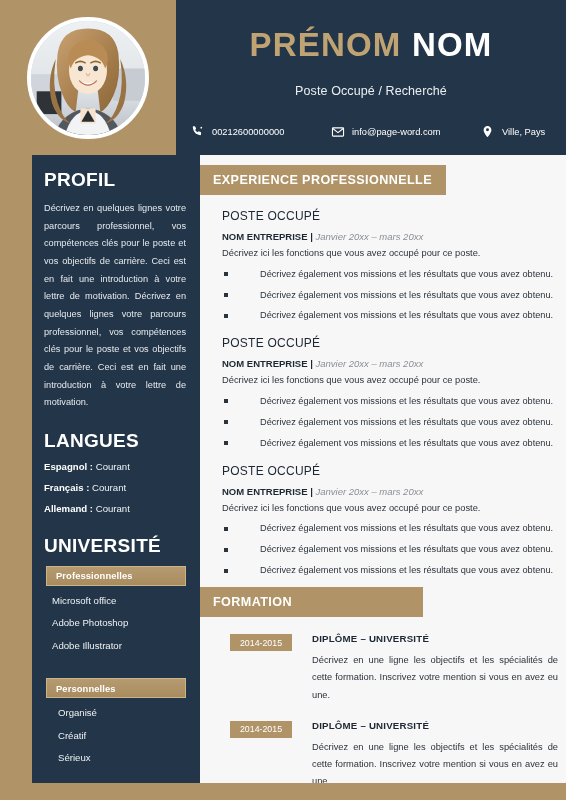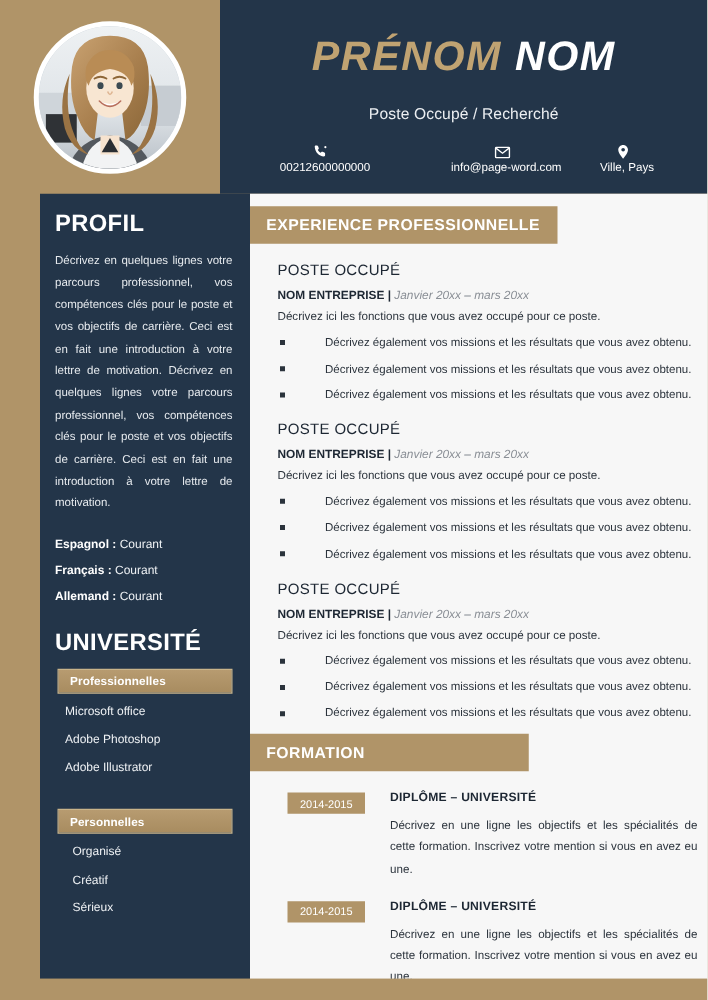--- a/index.html
+++ b/index.html
@@ -57,21 +57,20 @@
     position: relative;
   }
 
   .name-line {
     text-align: center;
     margin-top: 28px;
     font-size: 33px;
     font-weight: bold;
     letter-spacing: 1.2px;
     line-height: 1.05;
-    font-style: italic;
   }
   .name-first { color: #c0a372; }
   .name-last  { color: #ffffff; }
 
   .subtitle {
     text-align: center;
     color: #eceff2;
     font-size: 12.5px;
     margin-top: 21px;
     letter-spacing: .1px;
@@ -84,21 +83,20 @@
     display: flex;
     align-items: center;
     padding: 0 16px 0 14px;
   }
   .contact-item {
     display: flex;
     align-items: center;
     color: #ffffff;
     font-size: 9.3px;
     white-space: nowrap;
-    flex-direction: column;
   }
   .ci-phone { flex: 0 0 auto; width: 140px; }
   .ci-mail  { flex: 0 0 auto; width: 150px; }
   .ci-loc   { flex: 0 0 auto; }
   .contact-item .ic {
     width: 15px; height: 15px;
     margin-right: 7px;
     display: inline-flex;
     align-items: center;
     justify-content: center;
@@ -379,20 +377,21 @@
 
   <div class="body-row">
 
     <div class="edge-strip"></div>
 
     <aside class="sidebar">
 
       <h2 class="side-h">PROFIL</h2>
       <p class="profil-text">Décrivez en quelques lignes votre parcours professionnel, vos compétences clés pour le poste et vos objectifs de carrière. Ceci est en fait une introduction à votre lettre de motivation. Décrivez en quelques lignes votre parcours professionnel, vos compétences clés pour le poste et vos objectifs de carrière. Ceci est en fait une introduction à votre lettre de motivation.</p>
 
+      <h2 class="side-h">LANGUES</h2>
       <div class="lang-list">
         <div class="lang-item">
           <b>Espagnol :</b>
           <span>Courant</span>
         </div>
         <div class="lang-item">
           <b>Français :</b>
           <span>Courant</span>
         </div>
         <div class="lang-item">

